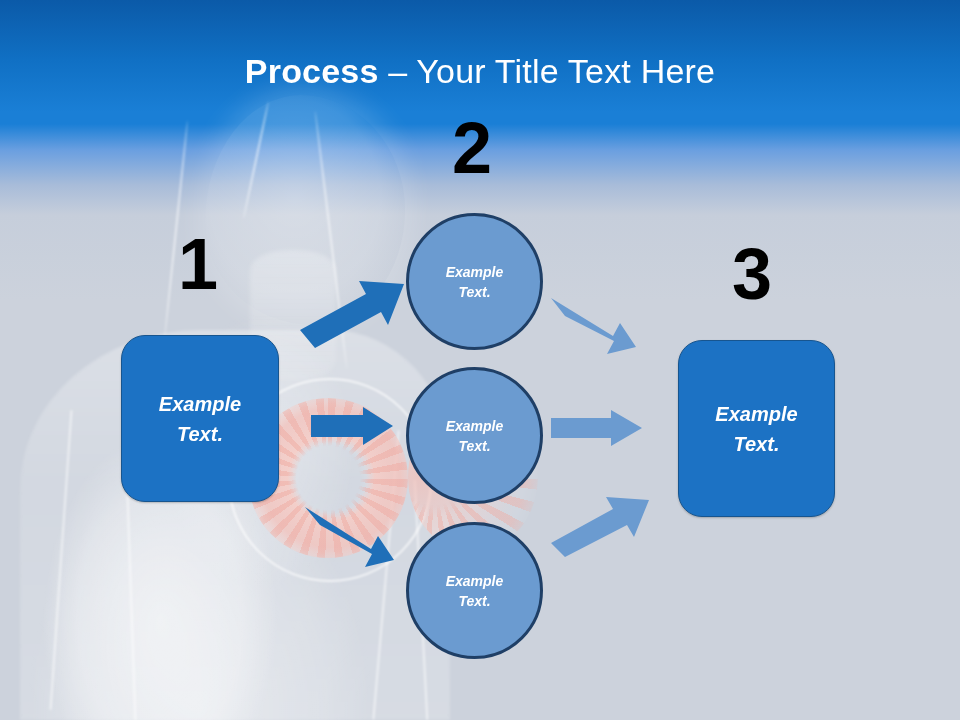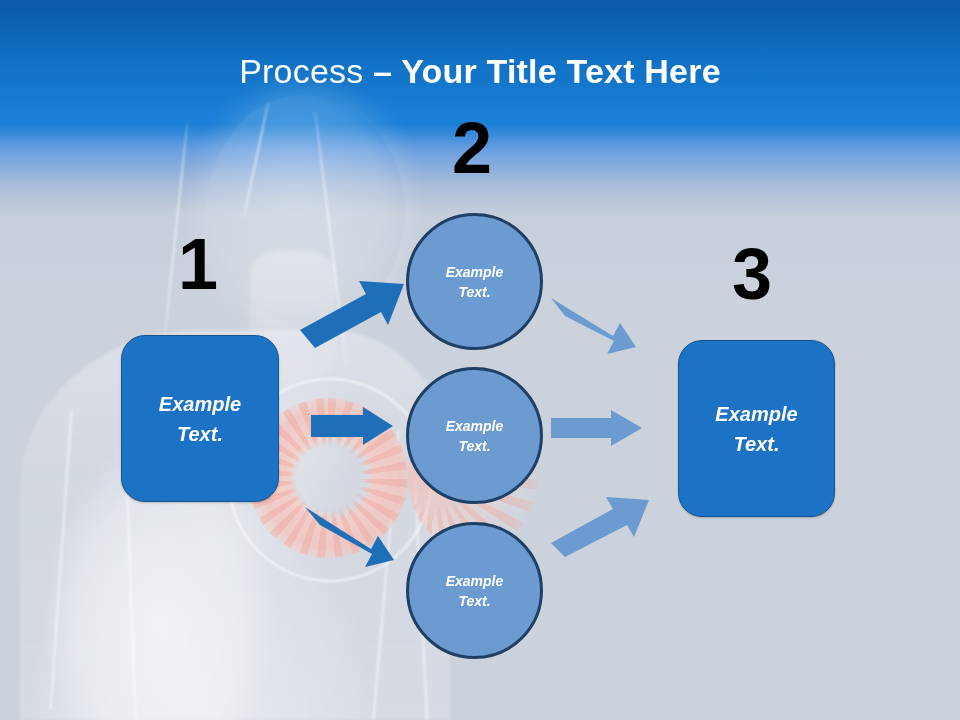--- a/index.html
+++ b/index.html
@@ -155,22 +155,22 @@
     left: 0;
     top: 50px;
     width: 960px;
     text-align: center;
     color: #ffffff;
     font-size: 34px;
     line-height: 42px;
     letter-spacing: 0.2px;
     white-space: nowrap;
   }
-  .title .strong { font-weight: normal; }
-  .title .rest { font-weight: bold; }
+  .title .strong { font-weight: bold; }
+  .title .rest { font-weight: normal; }
 
   
   .step-num {
     position: absolute;
     color: #000000;
     font-weight: bold;
     font-size: 72px;
     line-height: 72px;
     text-align: center;
     width: 80px;

